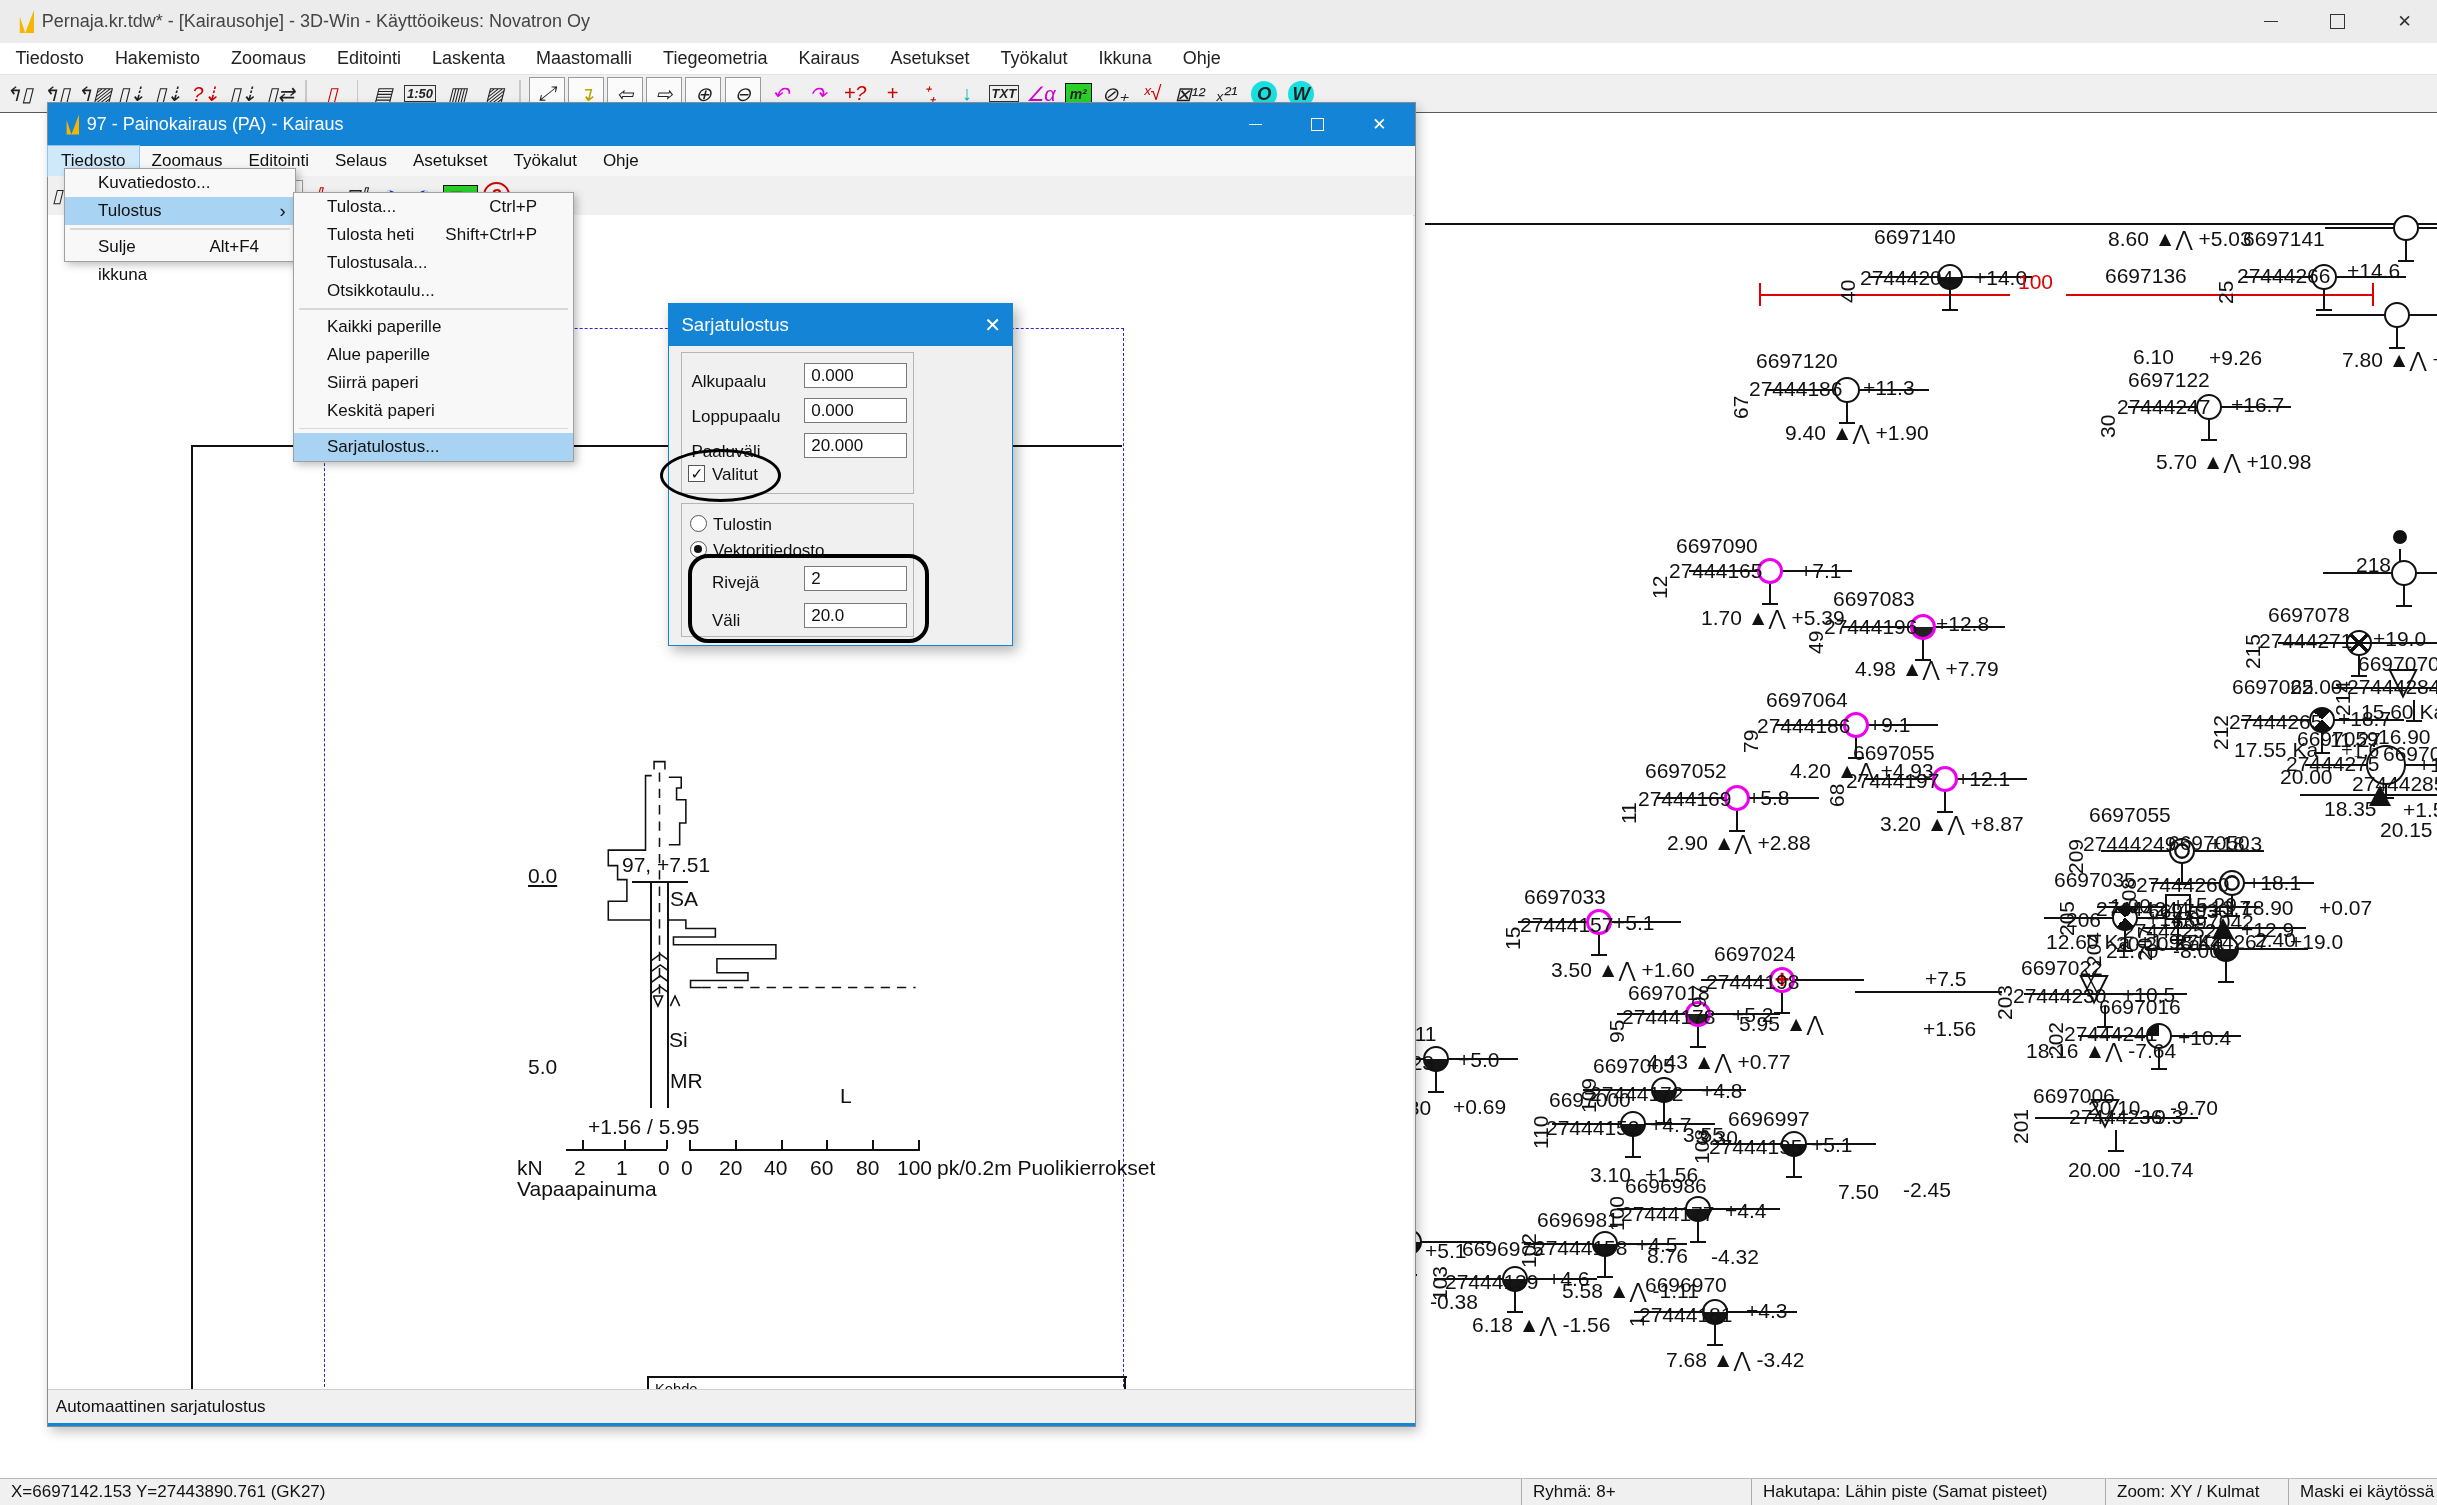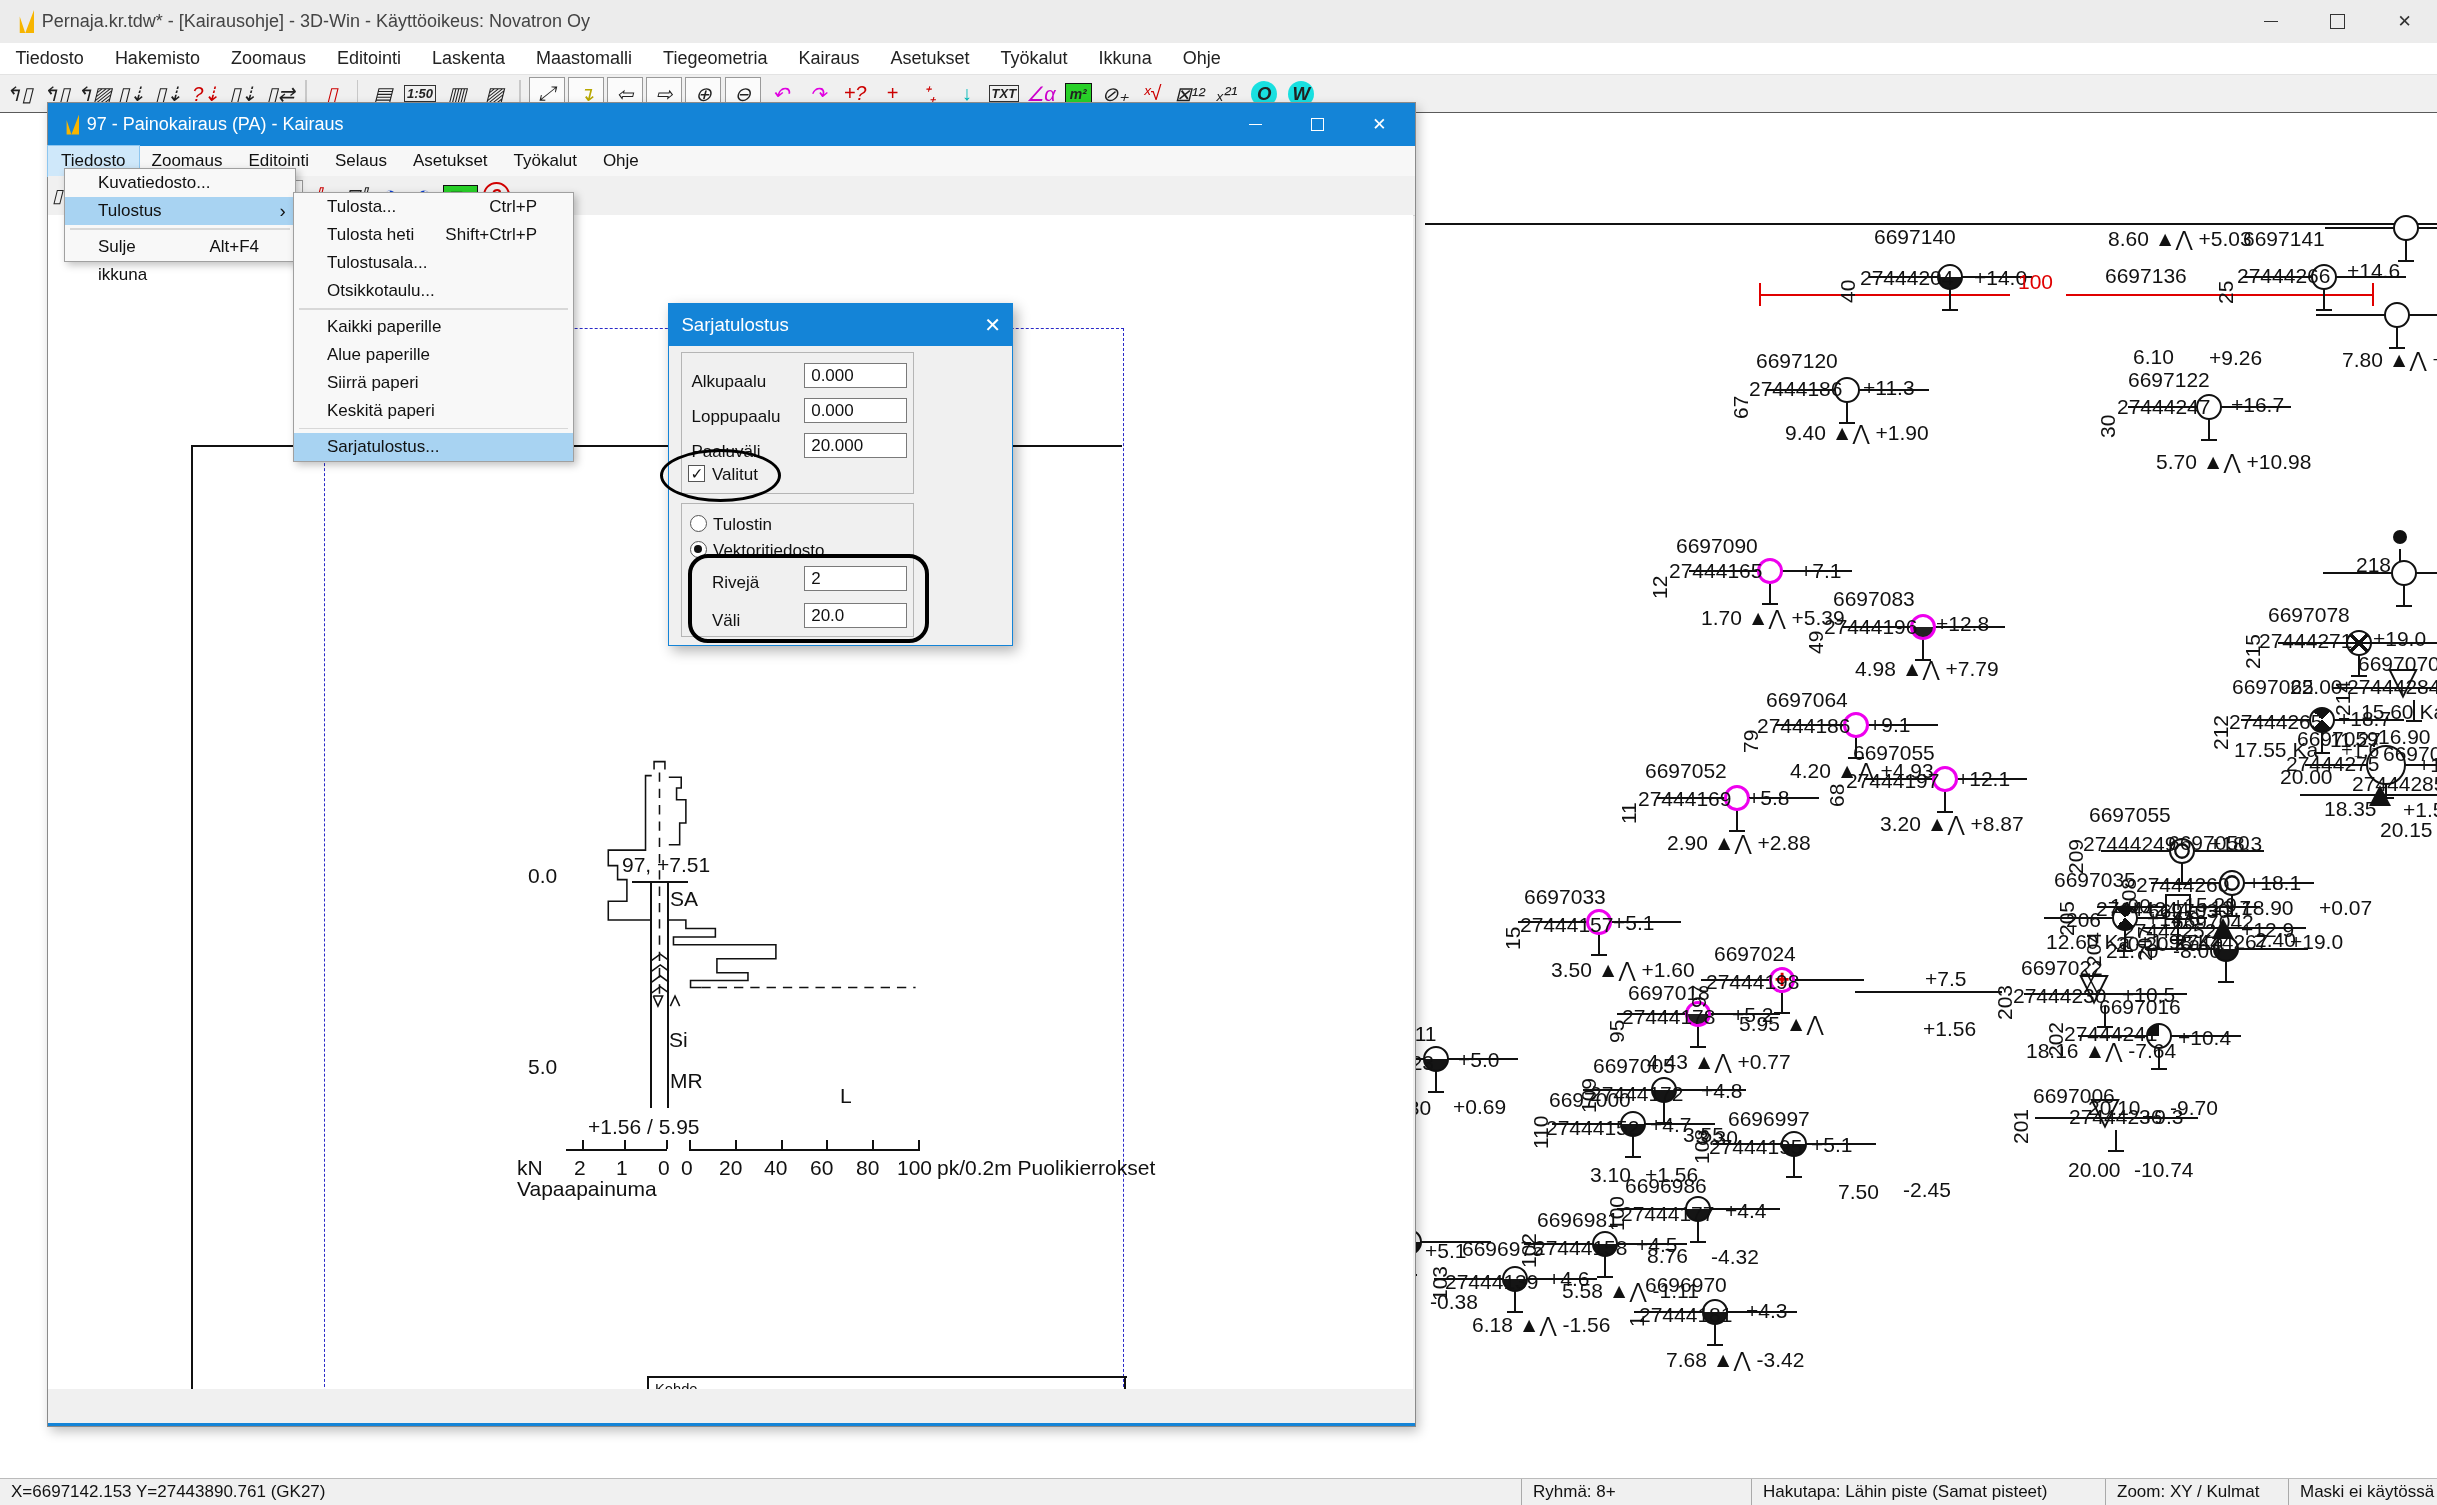--- a/index.html
+++ b/index.html
@@ -728,21 +728,21 @@
           <div class="ln" style="left: 824px; top: 925px; width: 1.6px; height: 9.3px;"></div>
           <div class="ln" style="left: 870px; top: 925px; width: 1.6px; height: 9.3px;"></div>
         </div>
       <svg style="position:absolute;left:0;top:0;width:1365px;height:1174px" viewBox="0 144 1759 1512">
         <path fill="none" stroke="#111" stroke-width="2" d="M778,866 L770,866 L770,962 L722,962 L722,982 L734,982 L734,1000 L746,1000 L746,1028 L722,1028 L722,1052 L776,1052 M800,868 L816,868 L816,882 L810,882 L810,897 L822,897 L822,927 L814,927 L814,955 L800,955 M800,1052 L822,1052 L822,1063 L860,1063 L860,1074 L806,1074 L806,1084 L938,1084 L938,1102 L862,1102 L862,1120 L902,1120 L902,1130 L828,1130 L828,1139 L842,1139 M781,858 L781,848 L795,848 L795,858 M780,1150 L792,1150 L786,1163 L780,1150 M802,1163 L808,1150 L814,1163"></path>
         <path fill="none" stroke="#111" stroke-width="2" d="M778,1104 L789,1096 L800,1104 M778,1118 L789,1110 L800,1118 M778,1132 L789,1124 L800,1132 M778,1146 L789,1138 L800,1146"></path>
         <path fill="none" stroke="#111" stroke-width="2" stroke-dasharray="12 9" d="M842,1139 L1118,1139 M788,862 L788,1148"></path>
       </svg>
       <div>
           <div class="lbl" style="left: 574px; top: 638px;">97, +7.51</div>
-          <div class="lbl" style="left: 480px; top: 649px;">0.0</div>
+          <div class="lbl" style="left: 480px; top: 649px; text-decoration: underline;">0.0</div>
           <div class="lbl" style="left: 480px; top: 840px;">5.0</div>
           <div class="lbl" style="left: 622px; top: 672px;">SA</div>
           <div class="lbl" style="left: 621px; top: 813px;">Si</div>
           <div class="lbl" style="left: 622px; top: 854px;">MR</div>
           <div class="lbl" style="left: 792px; top: 869px;">L</div>
           <div class="lbl" style="left: 540px; top: 900px;">+1.56 / 5.95</div>
           <div class="lbl" style="left: 469px; top: 941px;">kN</div>
           <div class="lbl" style="left: 526px; top: 941px;">2</div>
           <div class="lbl" style="left: 568px; top: 941px;">1</div>
           <div class="lbl" style="left: 610px; top: 941px;">0</div>
@@ -751,20 +751,21 @@
           <div class="lbl" style="left: 716px; top: 941px;">40</div>
           <div class="lbl" style="left: 762px; top: 941px;">60</div>
           <div class="lbl" style="left: 808px; top: 941px;">80</div>
           <div class="lbl" style="left: 849px; top: 941px;">100</div>
           <div class="lbl" style="left: 889px; top: 941px;">pk/0.2m Puolikierrokset</div>
           <div class="lbl" style="left: 469px; top: 962px;">Vapaapainuma</div>
           <div class="lbl s" style="left: 607px; top: 1166px;">Kohde</div>
         </div>
     </div>
 
+    <div class="cstatus">Automaattinen sarjatulostus</div>
     <div class="cbottom"></div>
   </div>
 
   <div class="popup" style="left:64px;top:168px;width:230px;">
 
   <div class="mi">
         <span class="lab">Kuvatiedosto...</span>
         <span class="sc"></span>
         <span class="arr"></span>
       </div>

